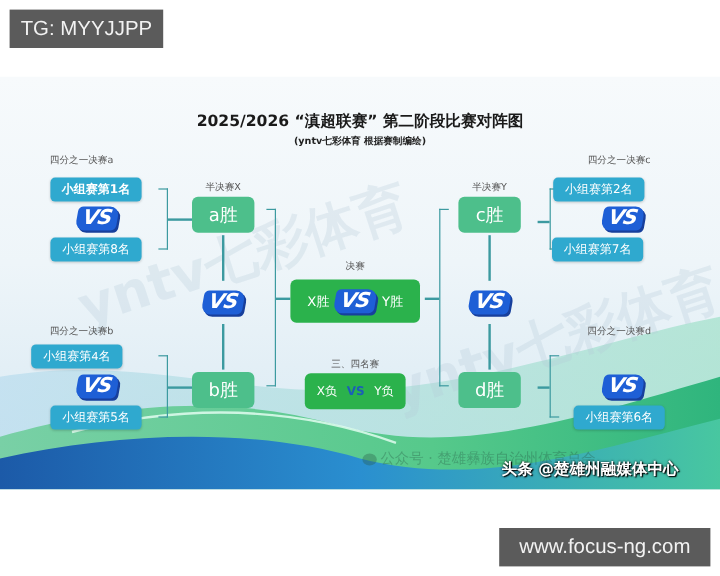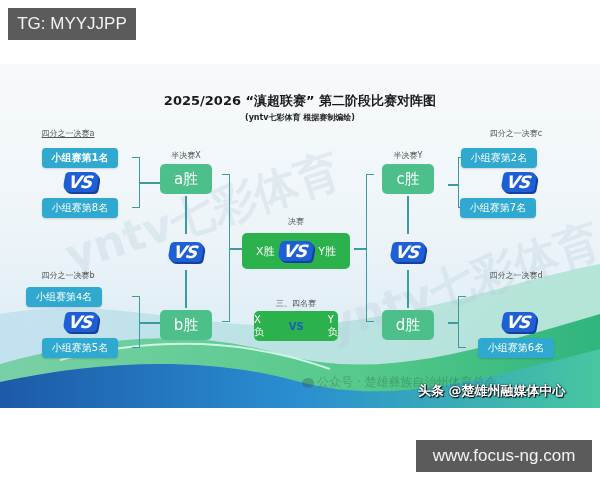--- a/index.html
+++ b/index.html
@@ -52,21 +52,21 @@
       display: flex; align-items: center; justify-content: center;
     }
     .final {
       position: absolute; width: 108px; height: 36px; border-radius: 5px;
       background: #2bb24c; color: #ffffff; font-size: 11px;
       display: flex; align-items: center; justify-content: space-between; padding: 0 14px;
     }
     .third {
       position: absolute; width: 84px; height: 30px; border-radius: 5px;
       background: #2bb24c; color: #ffffff; font-size: 10px;
-      display: flex; align-items: center; justify-content: center; gap: 24px;
+      display: flex; align-items: center; justify-content: center; gap: 8px;
     }
     .third .vs-small { color: #1b5fb7; font-weight: bold; }
 
     .vs {
       position: absolute; width: 34px; height: 20px;
       font-style: italic; font-weight: bold; font-size: 17px; color: #ffffff;
       font-family: "DejaVu Sans", sans-serif;
       display: flex; align-items: center; justify-content: center;
       background: #1e5fd6; border-radius: 4px 8px 4px 8px;
       transform: skewX(-10deg);
@@ -120,21 +120,21 @@
     <path d="M0,318 C100,296 210,292 300,318 C400,344 500,310 600,285 L600,344 L0,344 Z" fill="url(#g1)"></path>
     <path d="M60,296 C170,268 260,280 330,305" stroke="#e9fff5" stroke-width="2" fill="none" opacity="0.8"></path>
   </svg>
 
   <div class="watermark-bg" style="left:60px; top:120px;">yntv七彩体育</div>
   <div class="watermark-bg" style="left:320px; top:190px;">yntv七彩体育</div>
 
   <div class="title">2025/2026 “滇超联赛” 第二阶段比赛对阵图</div>
   <div class="subtitle">(yntv七彩体育 根据赛制编绘)</div>
 
-  <div class="label" style="left:30px; top:64px; width:76px;text-decoration:underline;">四分之一决赛a</div>
+  <div class="label" style="left:30px; top:64px; width:76px;">四分之一决赛a</div>
   <div class="team" style="left:42px; top:84px;font-weight:bold;">小组赛第1名</div>
   <div class="vs" style="left:64px; top:108px;">VS</div>
   <div class="team" style="left:42px; top:134px;">小组赛第8名</div>
   <div class="brk" style="left:132px; top:93px; width:8px; height:51px; border-left:none;"></div>
   <div class="line" style="left:140px; top:118px; width:20px; height:1.5px;"></div>
 
   <div class="label" style="left:30px; top:206px; width:76px;">四分之一决赛b</div>
   <div class="team" style="left:26px; top:223px;font-family:Liberation Mono, monospace;">小组赛第4名</div>
   <div class="vs" style="left:64px; top:248px;">VS</div>
   <div class="team" style="left:42px; top:274px;">小组赛第5名</div>

